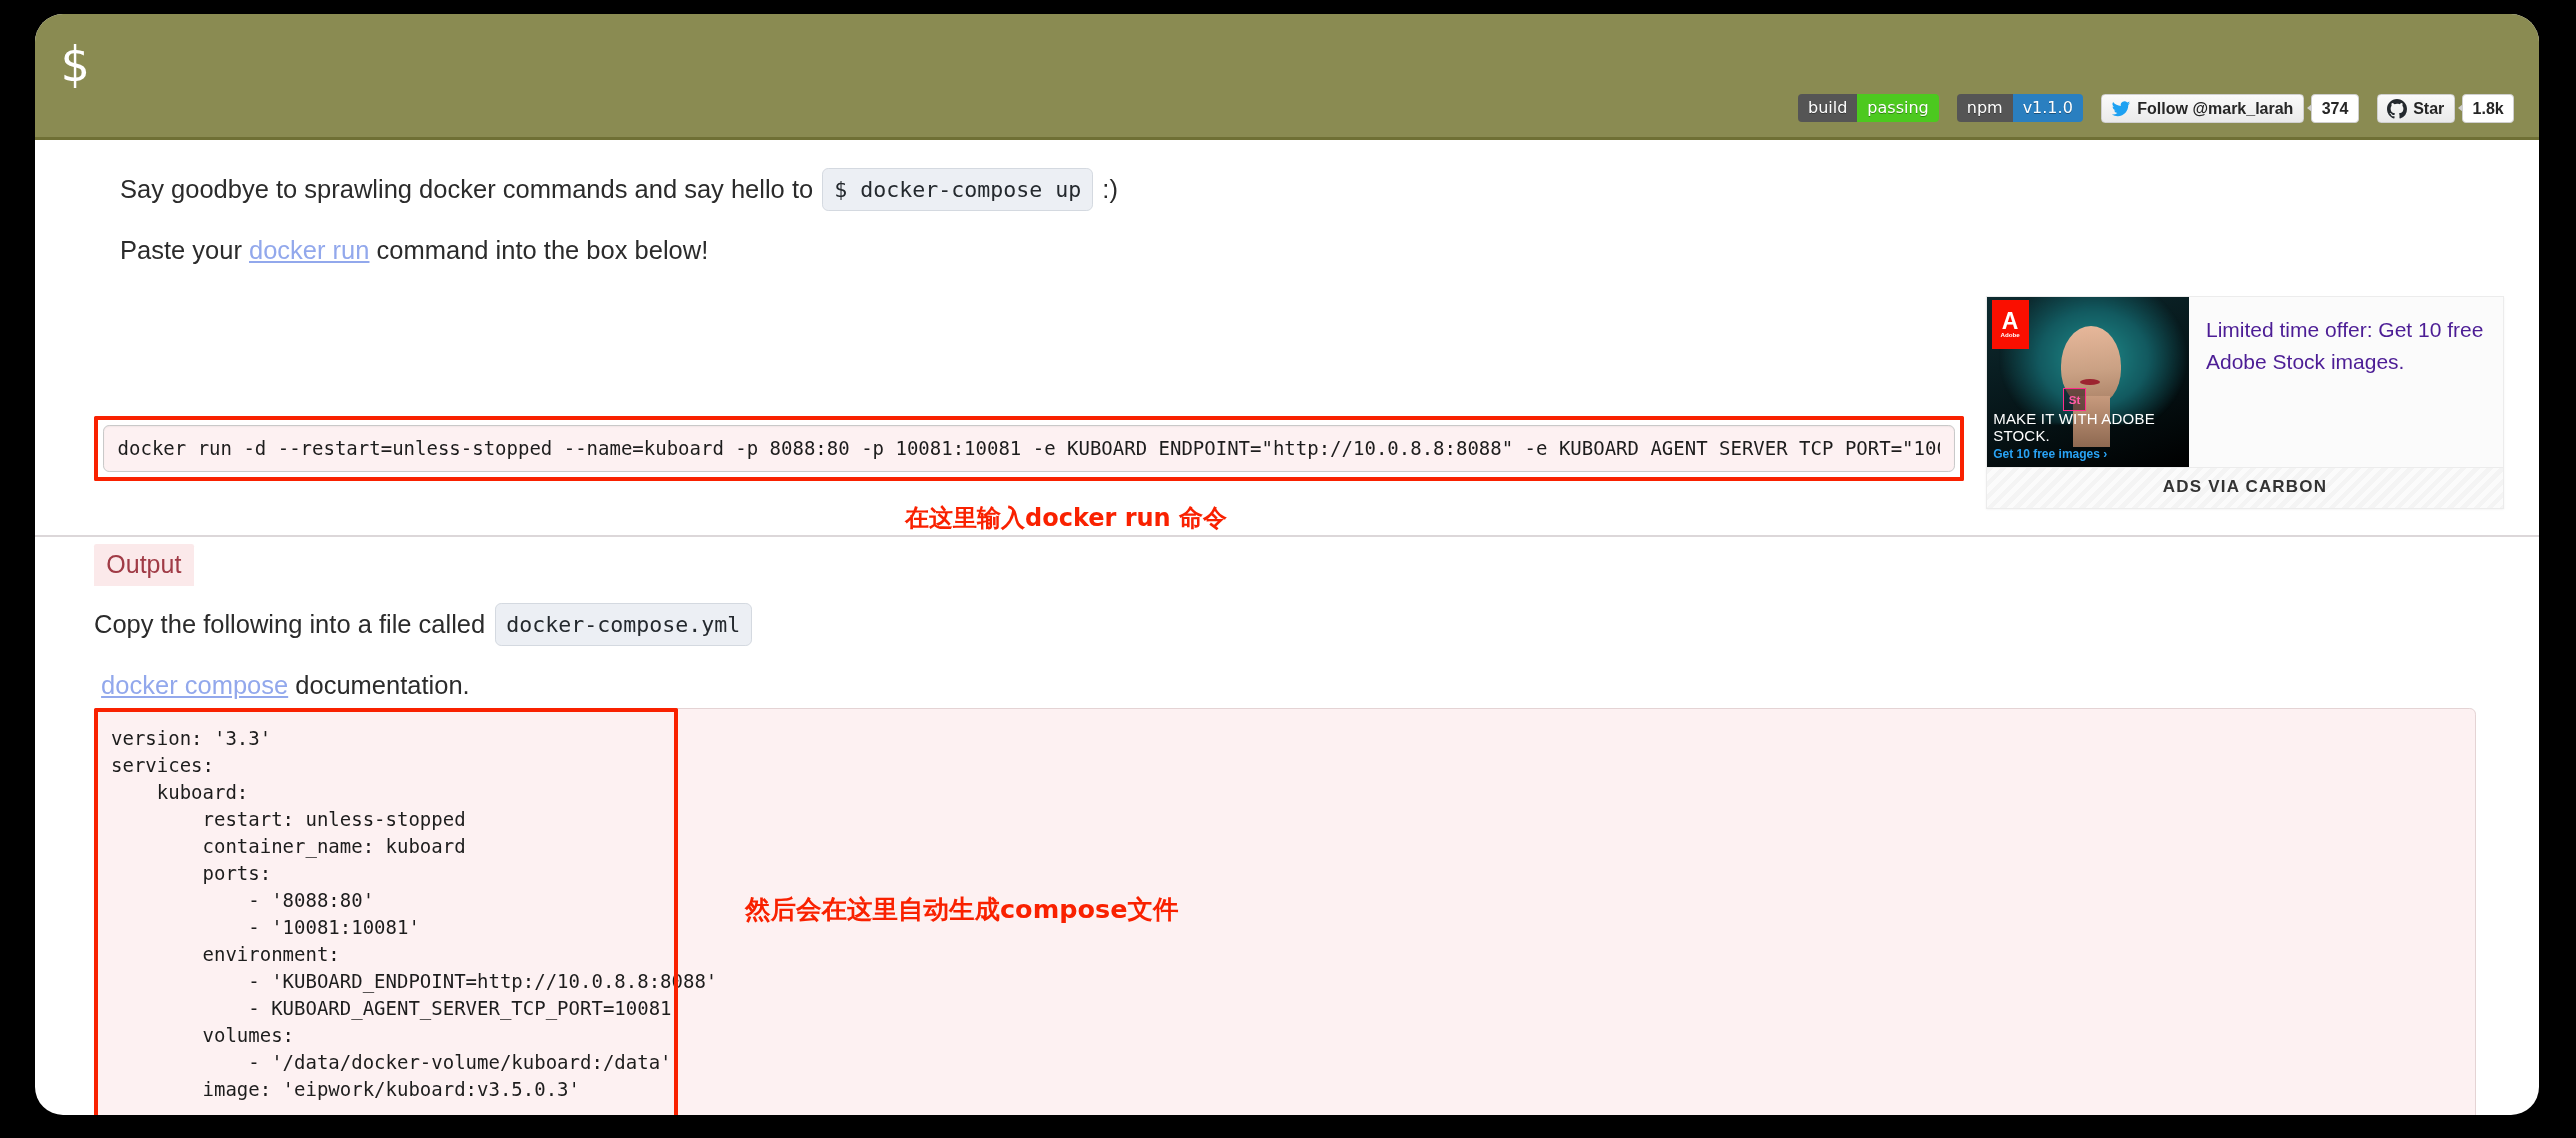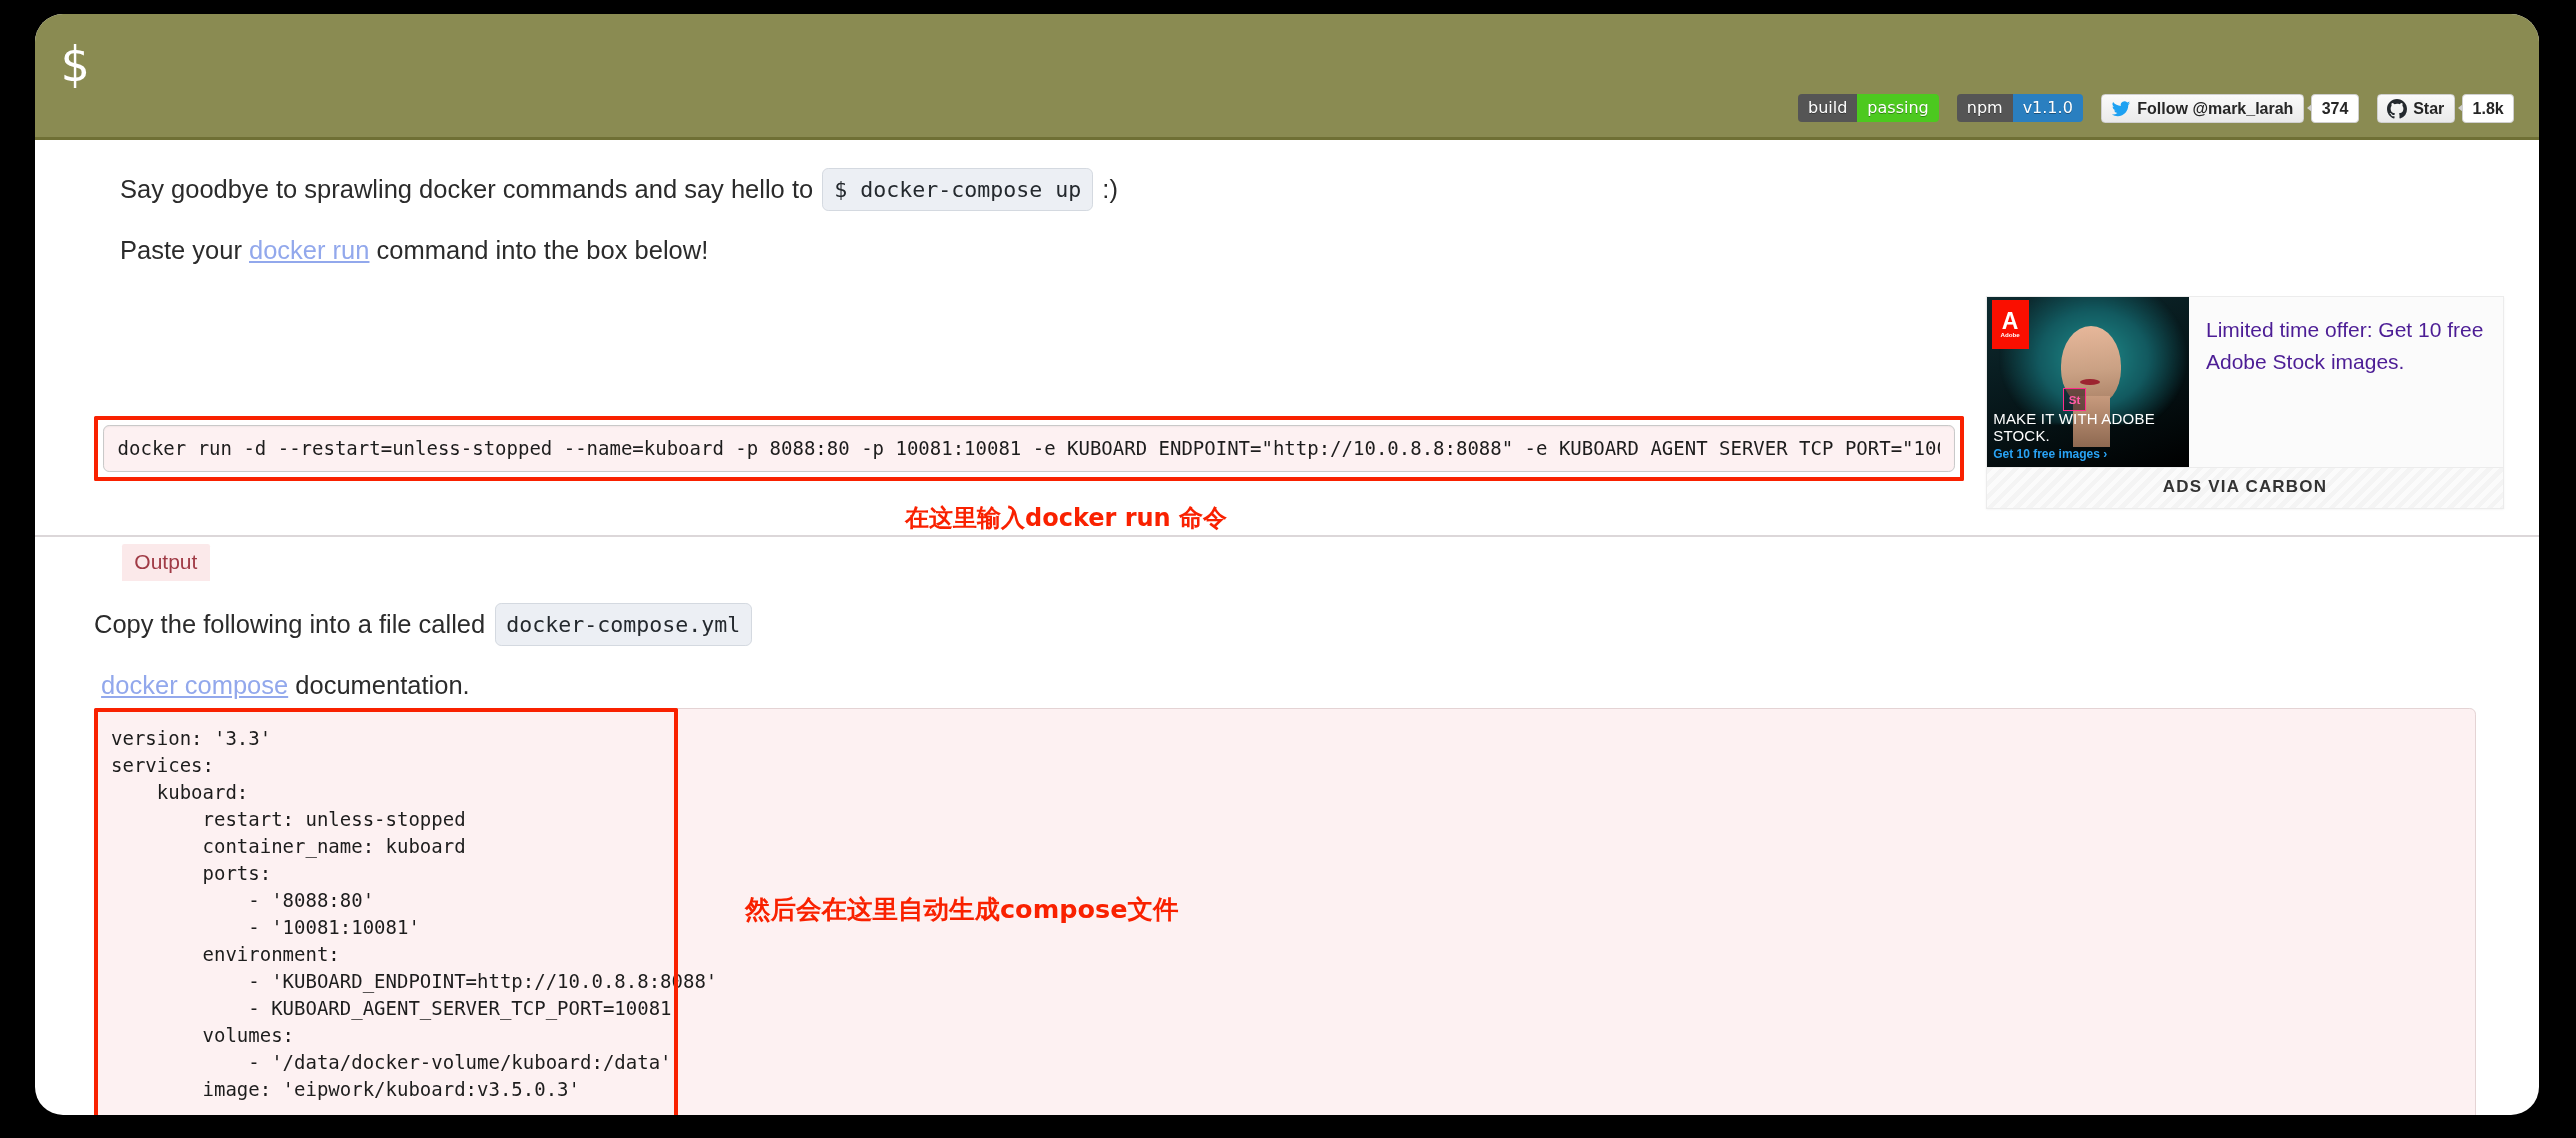--- a/index.html
+++ b/index.html
@@ -176,24 +176,23 @@
     height: 1.5px;
     background: #dcd7d9;
   }
   .divider-top { top: 395px; }
 
   .output-tab {
     position: absolute;
     left: 59px; top: 404px;
     background: #fbe9ea;
     color: #a03b46;
-    font-size: 21px;
+    font-size: 25px;
     padding: 6.2px 12.3px 7px;
     border-radius: 2.3px 2.3px 0 0;
-    margin-left: 28px;
   }
 
   .post-tab { position: absolute; left: 59px; top: 463px; width: 1851px; }
 
   
   .yaml-panel {
     position: absolute;
     left: 59px; top: 568px;
     width: 2382px; height: 427px;
     background: #fdf1f2;

